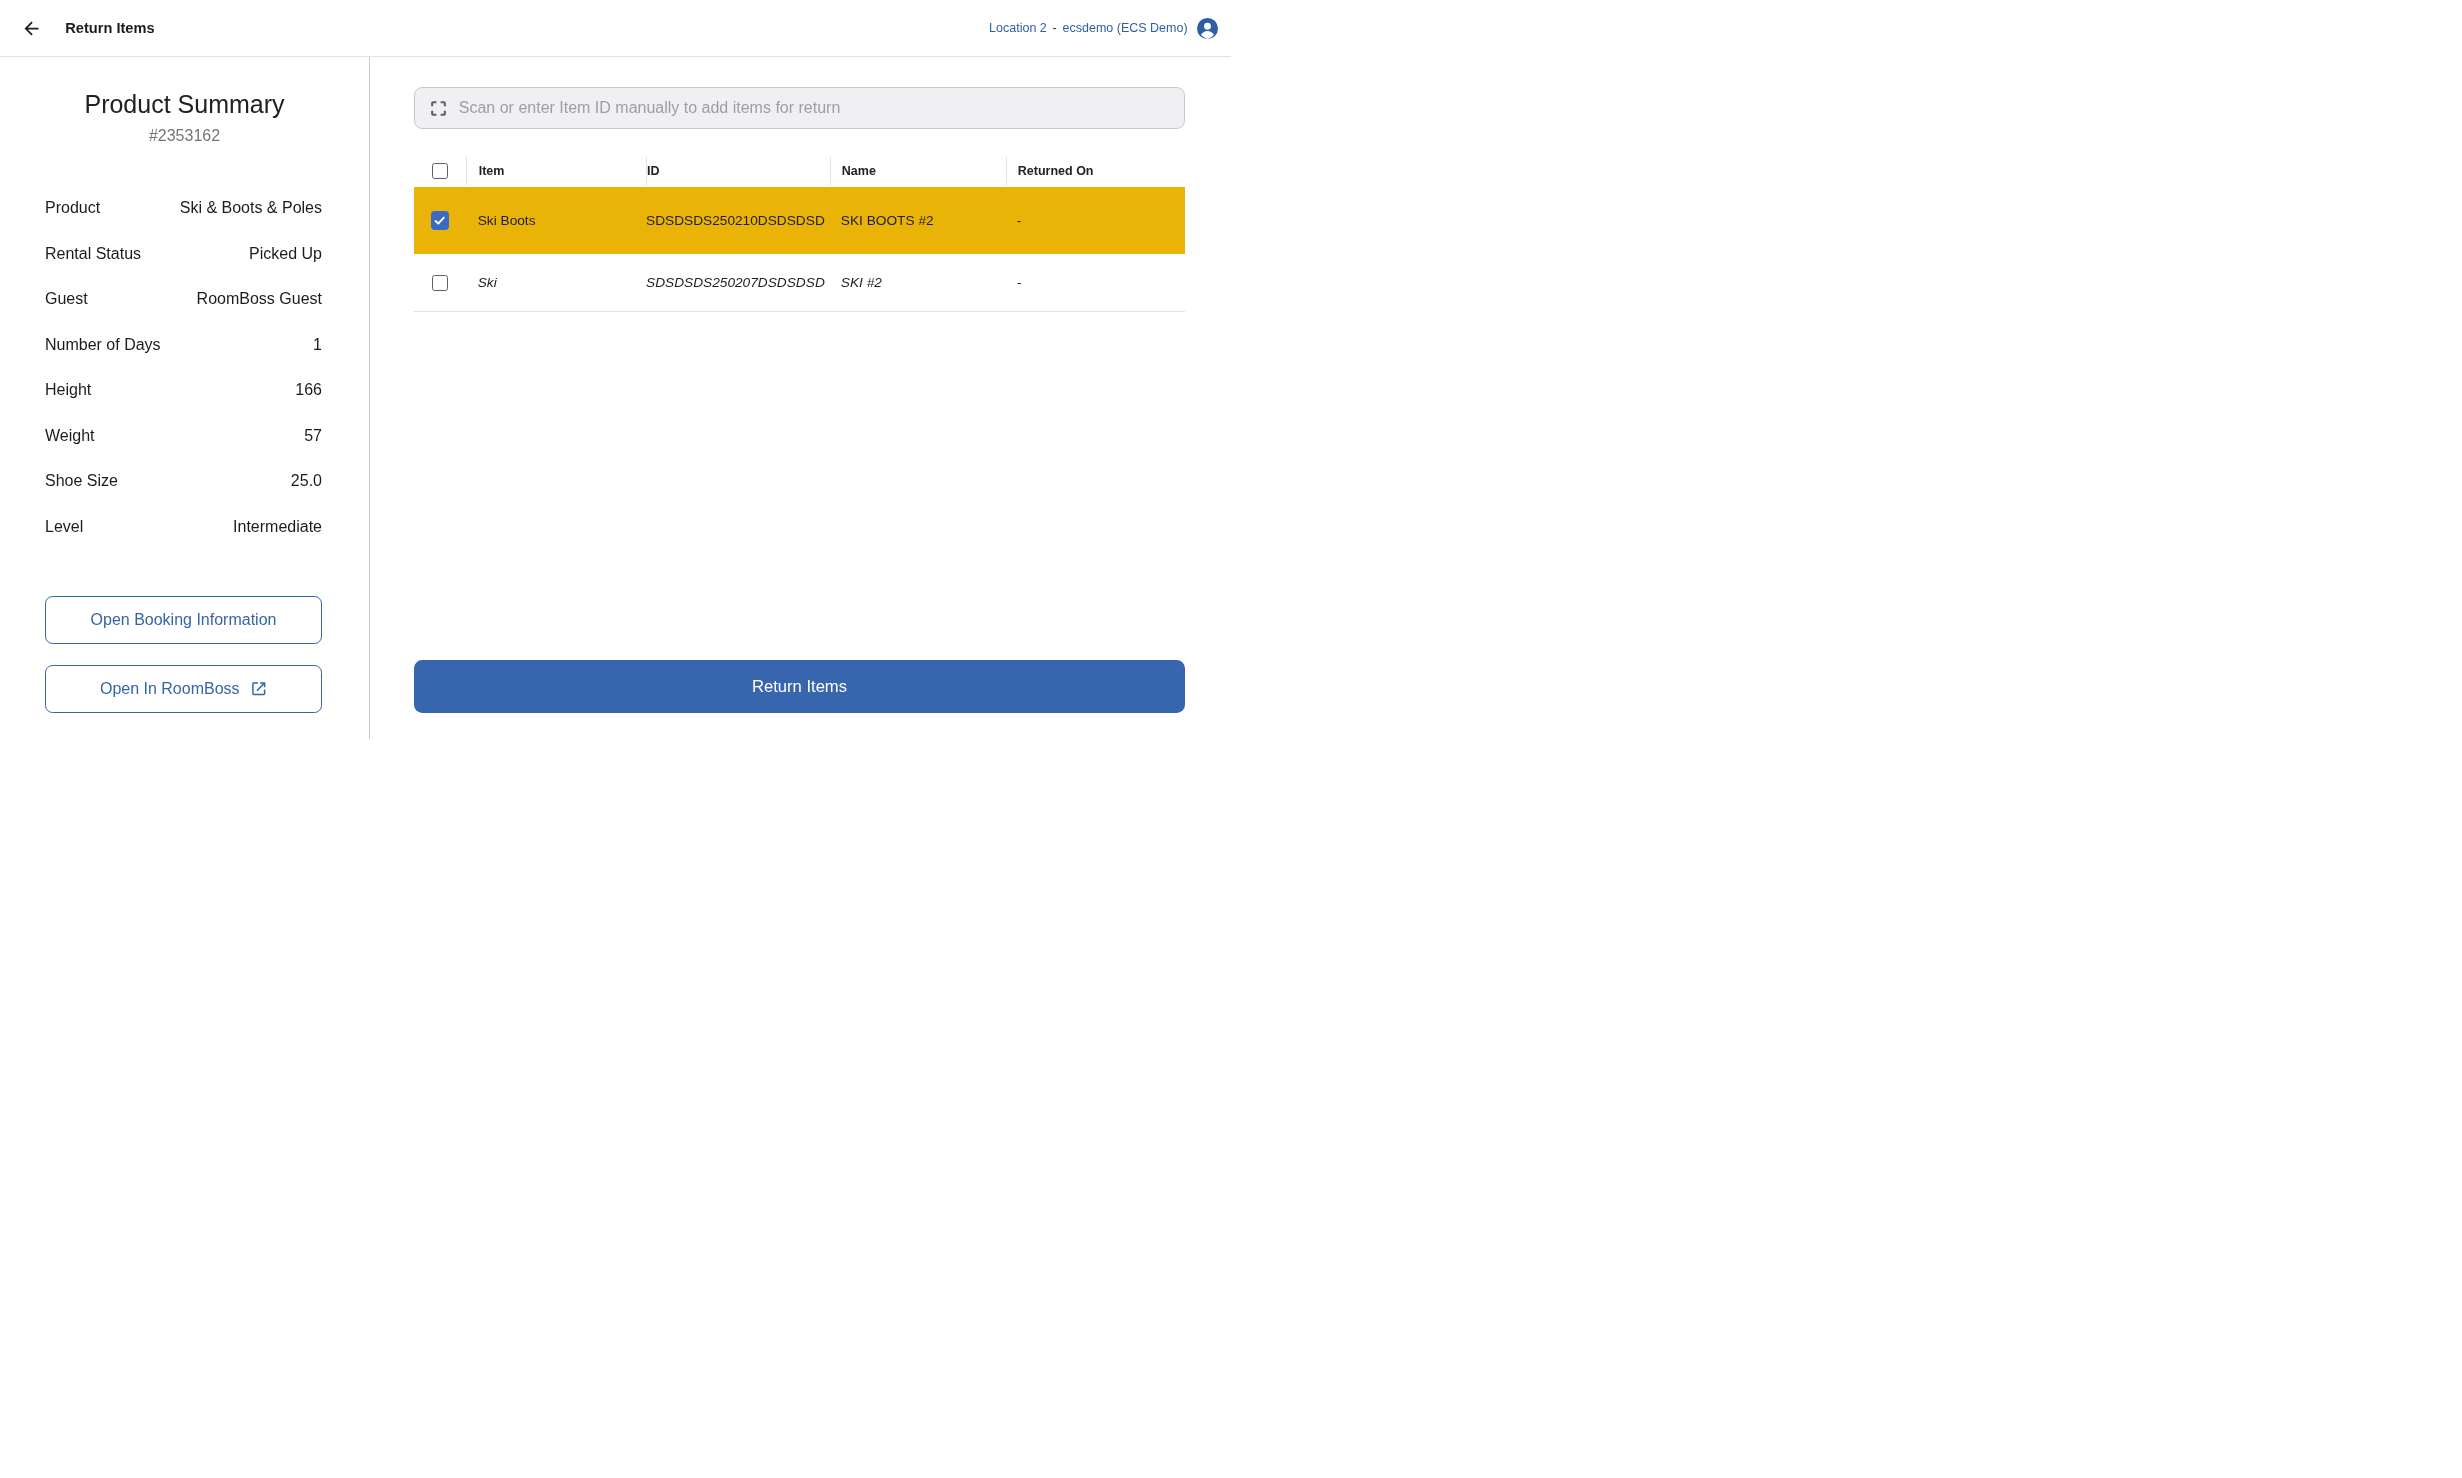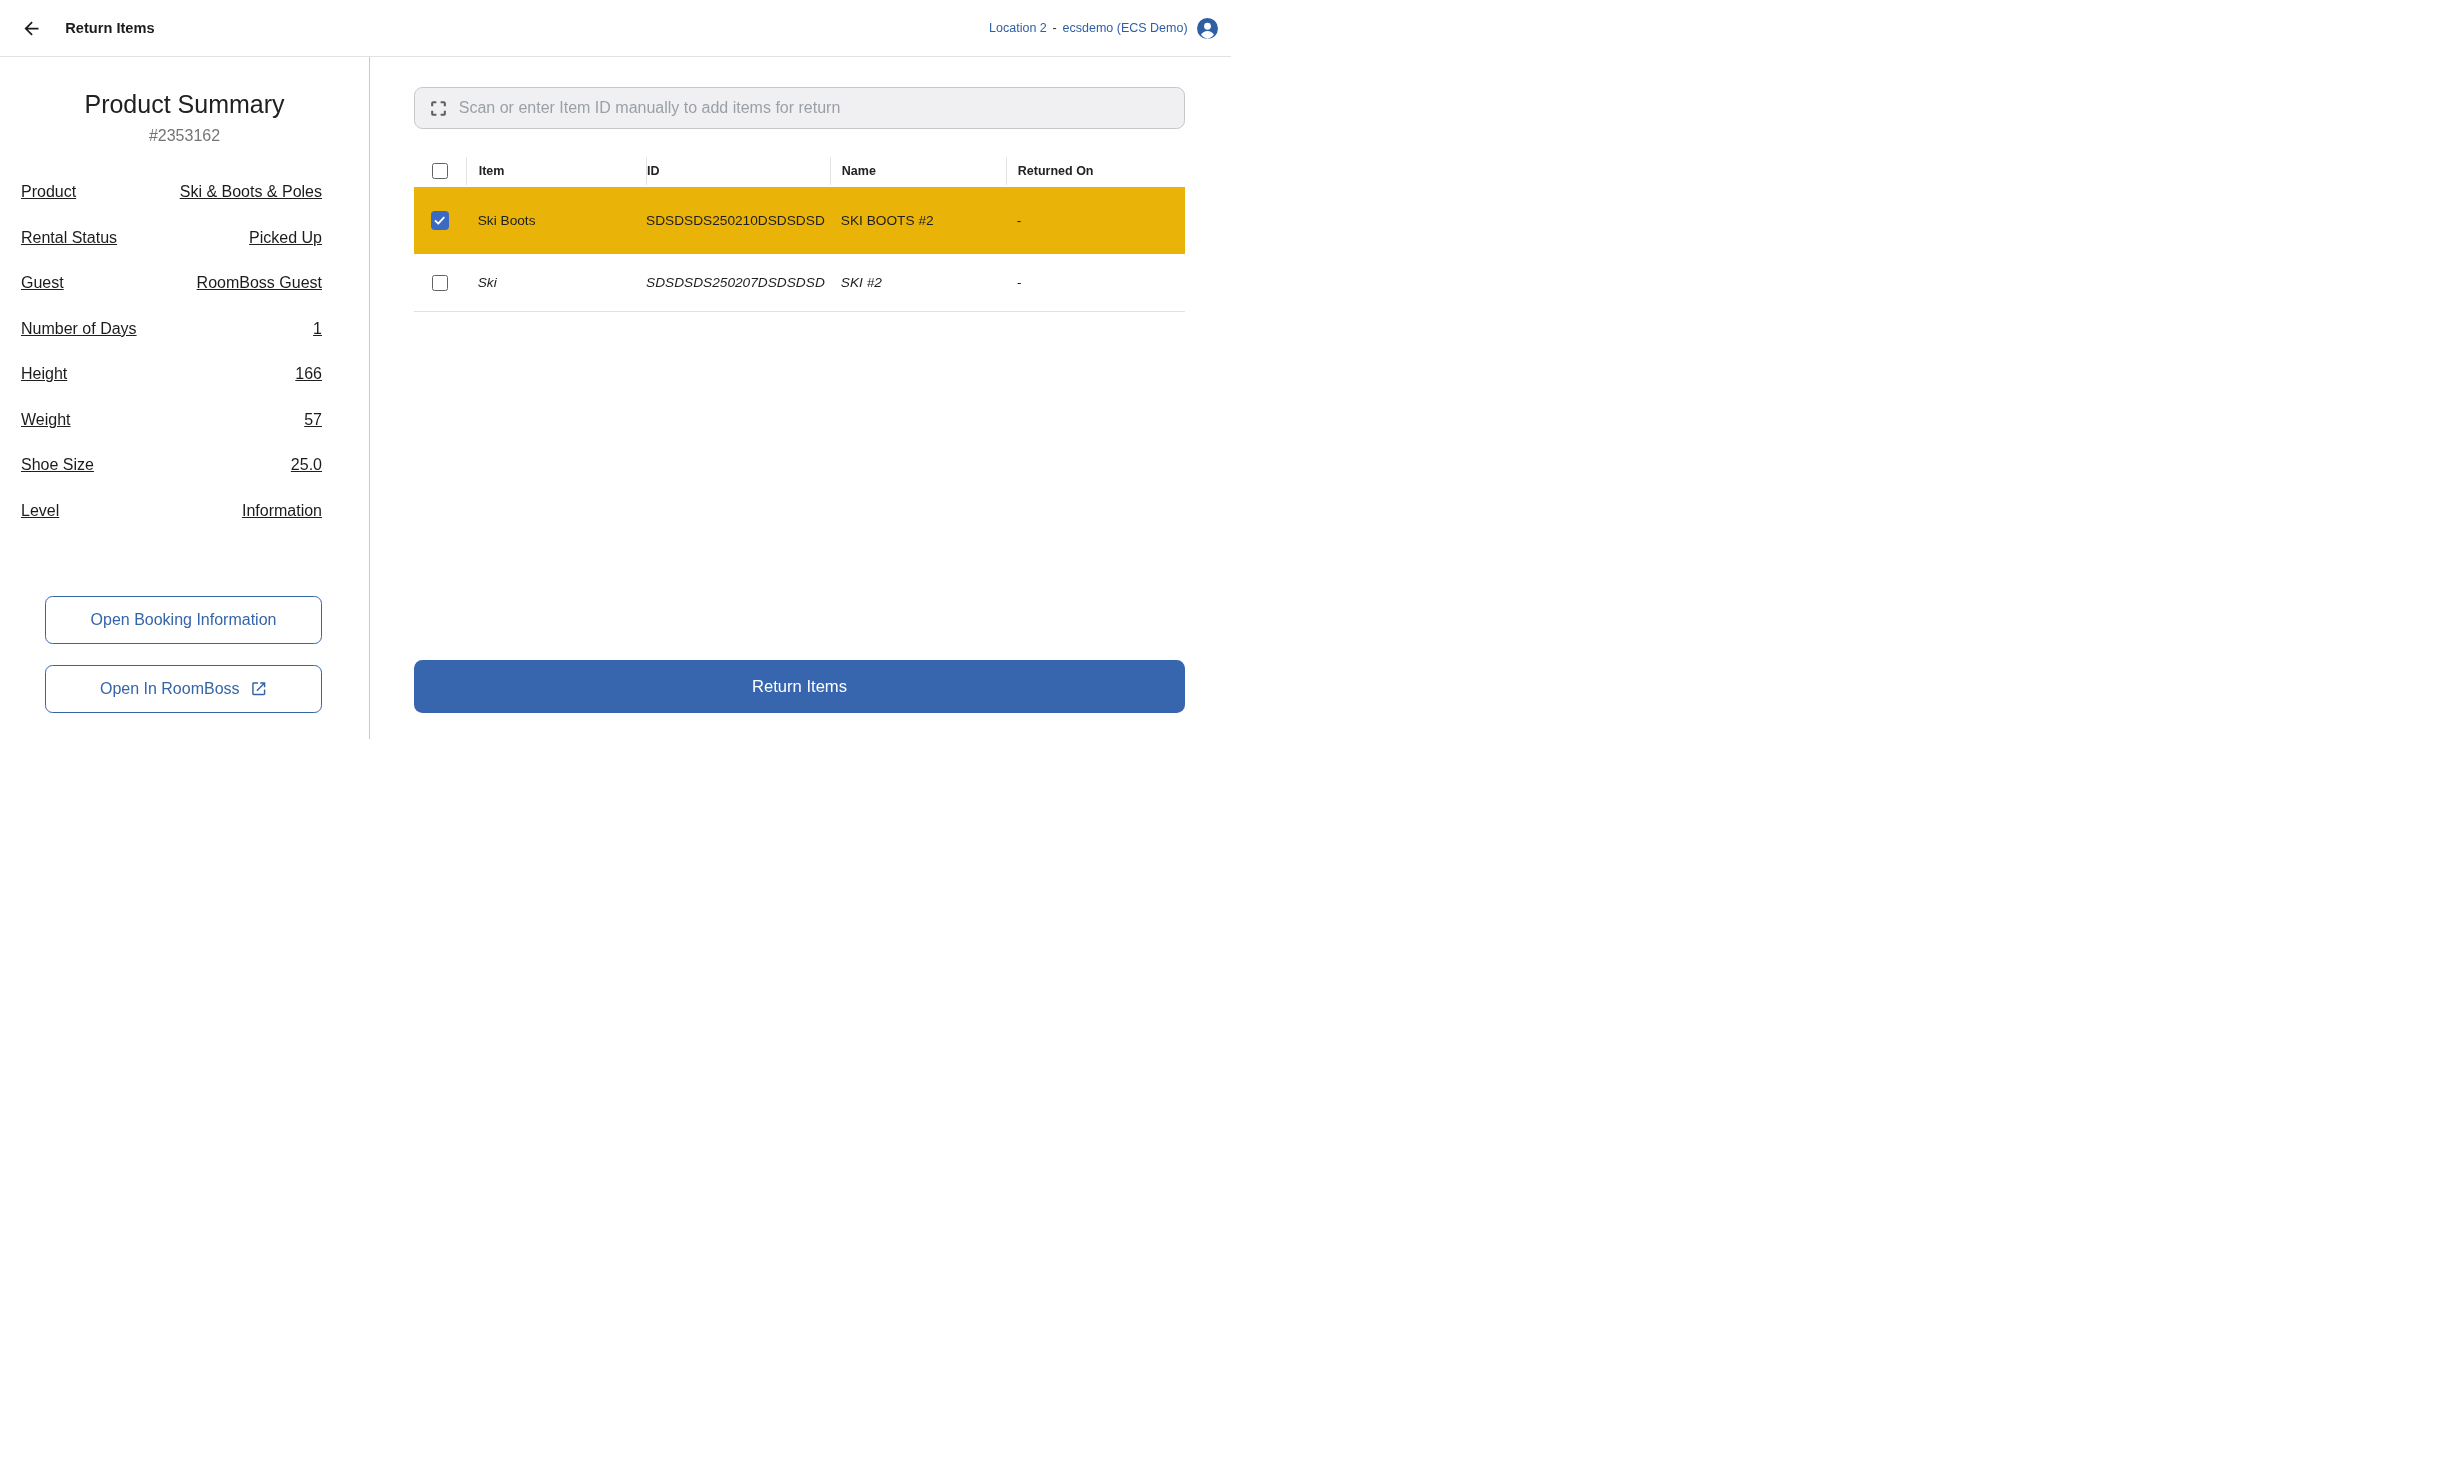--- a/index.html
+++ b/index.html
@@ -18,21 +18,21 @@
   .avatar { width:21px; height:21px; margin-left:3.3px; cursor:pointer; }
 
   
   .page { display:flex; height:683px; }
   .sidebar { width:370px; border-right:1.7px solid #c9c9c9; position:relative; background:#fff; }
   .main { flex:1; position:relative; padding:0 46px 0 44px; }
 
   
   .ps-title { text-align:center; font-size:25px; font-weight:400; color:#212121; margin-top:33px; }
   .ps-number { text-align:center; font-size:16px; color:#757575; margin-top:8.3px; }
-  .fields { margin-top:38px; padding:0 47px 0 21px;text-decoration:underline; }
+  .fields { margin-top:54px; padding:0 47px 0 45px; }
   .field-row { display:flex; justify-content:space-between; align-items:baseline; margin-bottom:27.5px;
     font-size:16px; color:#1c1c1e; }
   .field-label { white-space:nowrap; }
   .field-value { white-space:nowrap; text-align:center; }
   .sidebar-buttons { position:absolute; left:45px; right:47px; bottom:27.5px;
     display:flex; flex-direction:column; gap:21px; }
   .outline-btn { height:48px; border:1.7px solid #3565a8; border-radius:7.5px; background:#fff;
     color:#3565a8; font-size:16px; font-family:inherit; cursor:pointer;
     display:flex; align-items:center; justify-content:center; gap:10px; }
 
@@ -124,21 +124,21 @@
       <div class="field-row">
         <span class="field-label">Weight</span>
         <span class="field-value">57</span>
       </div>
       <div class="field-row">
         <span class="field-label">Shoe Size</span>
         <span class="field-value">25.0</span>
       </div>
       <div class="field-row">
         <span class="field-label">Level</span>
-        <span class="field-value">Information</span>
+        <span class="field-value">Intermediate</span>
       </div>
     </div>
 
     <div class="sidebar-buttons">
       <button class="outline-btn">
         <span>Open Booking Information</span>
       </button>
       <button class="outline-btn">
         <span>Open In RoomBoss</span>
         <svg class="icon" width="17.5" height="17.5" viewBox="0 0 24 24">

